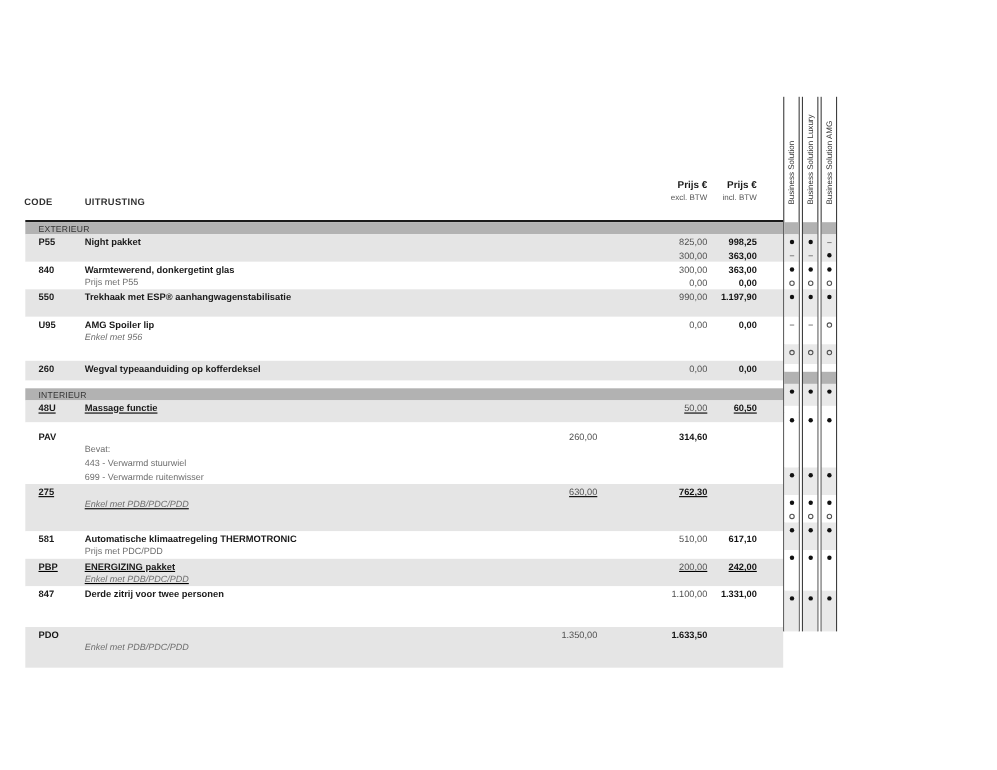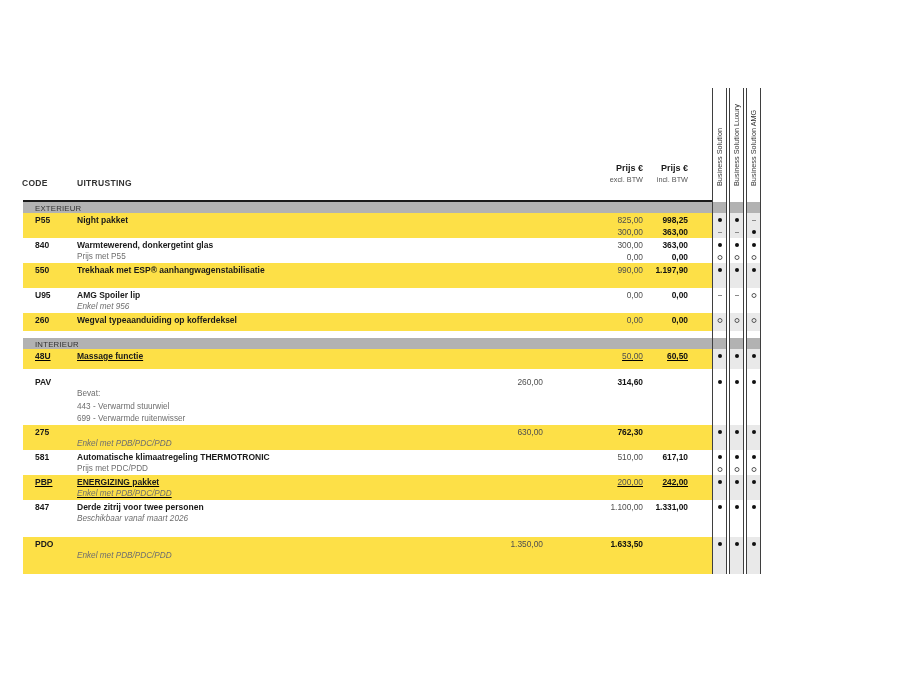--- a/index.html
+++ b/index.html
@@ -13,21 +13,21 @@
   .price-hdr{position:absolute;top:163px;text-align:right;}
   #price-excl-hdr{left:543px;width:100px;}
   #price-incl-hdr{left:608px;width:80px;}
   .price-title{font-size:9px;color:#1a1a1a;line-height:11.5px;font-weight:bold;}
   .price-sub{font-size:7.3px;color:#555;line-height:10px;}
 
   #topline{position:absolute;left:23px;top:200px;width:689px;height:2px;background:#1a1a1a;}
 
   #rows{position:absolute;left:23px;top:202px;width:689px;}
   .row{position:relative;width:100%;overflow:hidden;box-sizing:border-box;}
-  .row.gray{background:#fde047;}
+  .row.gray{background:#e5e5e5;}
   .row.white{background:#ffffff;}
   .row.section{background:#b2b2b2;}
   .section-label{display:block;font-size:7.8px;color:#333;padding:2px 0 0 12px;letter-spacing:.2px;}
   .row.option{padding-top:1px;}
   .line{display:grid;grid-template-columns:12px 42px 466px 100px 45px;height:12.4px;line-height:12.4px;}
   .cell{overflow:visible;white-space:nowrap;}
   .code{font-weight:bold;font-size:8.5px;color:#1a1a1a;}
   .name{font-size:8.5px;color:#1a1a1a;font-weight:bold;}
   .name.sub{font-weight:normal;color:#6e6e6e;font-size:8.2px;}
   .name.italic{font-weight:normal;color:#6e6e6e;font-size:8.2px;font-style:italic;}
@@ -103,21 +103,21 @@
       </div>
       <div class="row gray option" style="height: 25px;">
         <div class="line">
           <span class="cell"></span>
           <span class="cell code">550</span>
           <span class="cell name">Trekhaak met ESP® aanhangwagenstabilisatie</span>
           <span class="cell pe">990,00</span>
           <span class="cell pi">1.197,90</span>
         </div>
       </div>
-      <div class="row white option" style="height: 25px;">
+      <div class="row white option" style="height: 40px;">
         <div class="line">
           <span class="cell"></span>
           <span class="cell code">U95</span>
           <span class="cell name">AMG Spoiler lip</span>
           <span class="cell pe">0,00</span>
           <span class="cell pi">0,00</span>
         </div>
         <div class="line">
           <span class="cell"></span>
           <span class="cell code"></span>
@@ -171,21 +171,21 @@
           <span class="cell pi"></span>
         </div>
         <div class="line">
           <span class="cell"></span>
           <span class="cell code"></span>
           <span class="cell name sub">699 - Verwarmde ruitenwisser</span>
           <span class="cell pe"></span>
           <span class="cell pi"></span>
         </div>
       </div>
-      <div class="row gray option" style="height: 25px;">
+      <div class="row gray option" style="height: 43px; text-decoration: underline;">
         <div class="line">
           <span class="cell"></span>
           <span class="cell code">275</span>
           <span class="cell pe">630,00</span>
           <span class="cell pi">762,30</span>
         </div>
         <div class="line">
           <span class="cell"></span>
           <span class="cell code"></span>
           <span class="cell name italic">Enkel met PDB/PDC/PDD</span>
@@ -229,21 +229,20 @@
         <div class="line">
           <span class="cell"></span>
           <span class="cell code">847</span>
           <span class="cell name">Derde zitrij voor twee personen</span>
           <span class="cell pe">1.100,00</span>
           <span class="cell pi">1.331,00</span>
         </div>
         <div class="line">
           <span class="cell"></span>
           <span class="cell code"></span>
-          <span class="cell name italic">Beschikbaar vanaf maart 2026</span>
           <span class="cell pe"></span>
           <span class="cell pi"></span>
         </div>
       </div>
       <div class="row gray option" style="height: 37px;">
         <div class="line">
           <span class="cell"></span>
           <span class="cell code">PDO</span>
           <span class="cell pe">1.350,00</span>
           <span class="cell pi">1.633,50</span>

